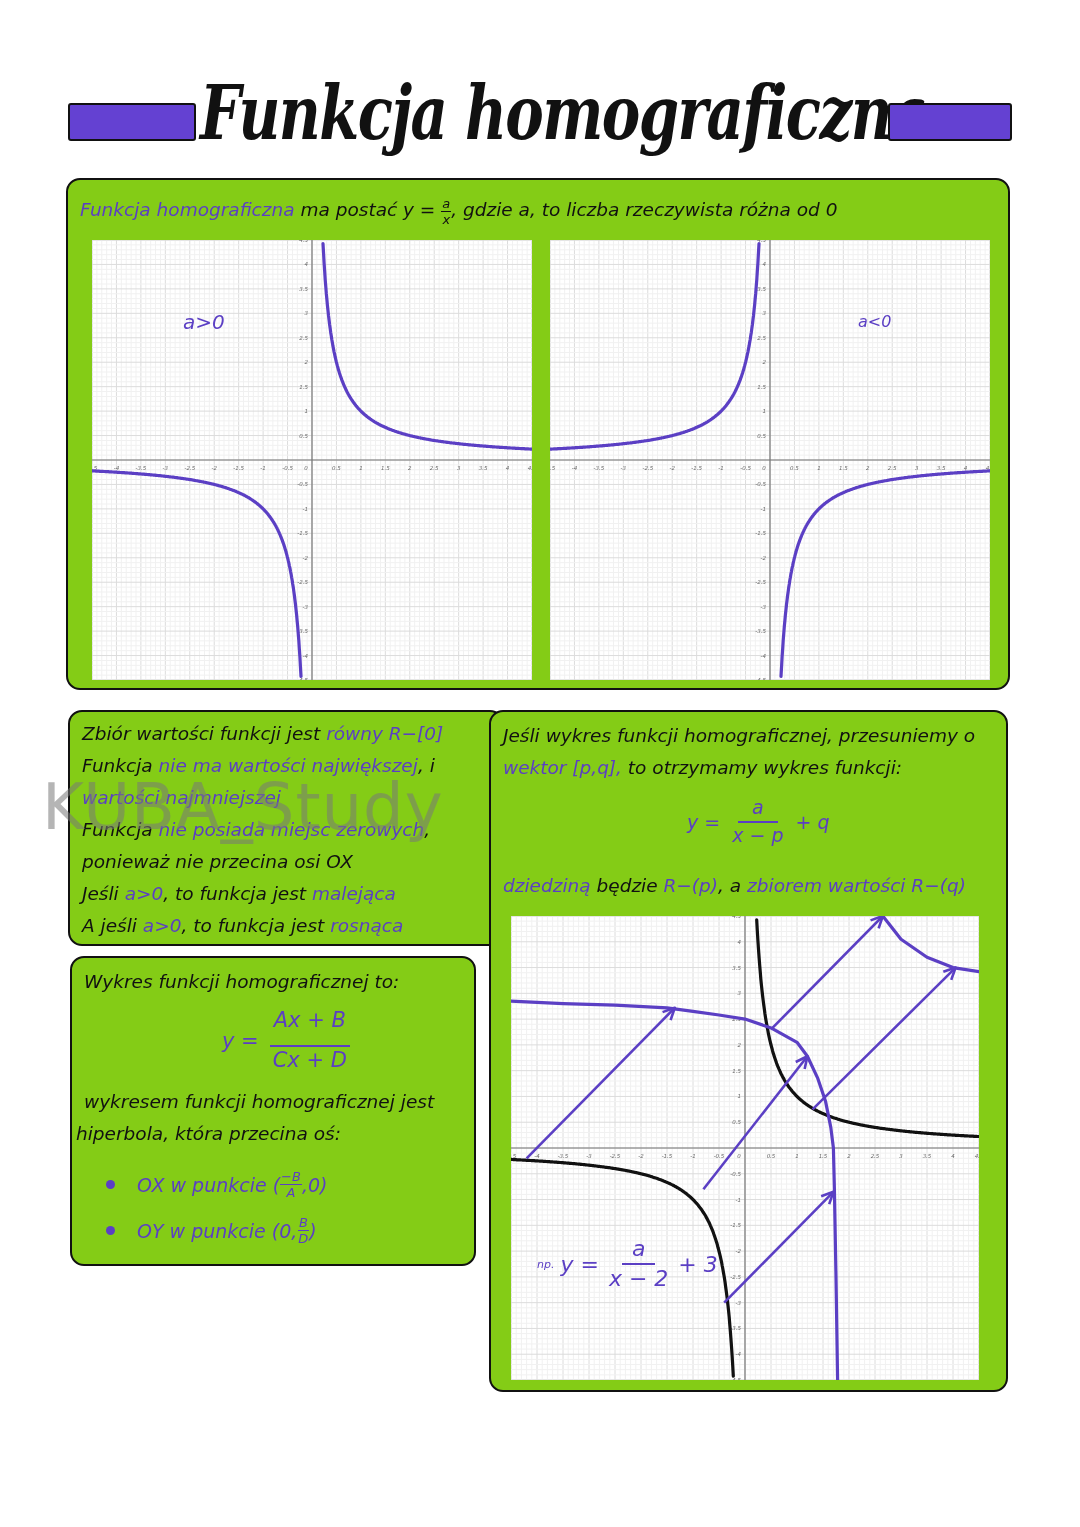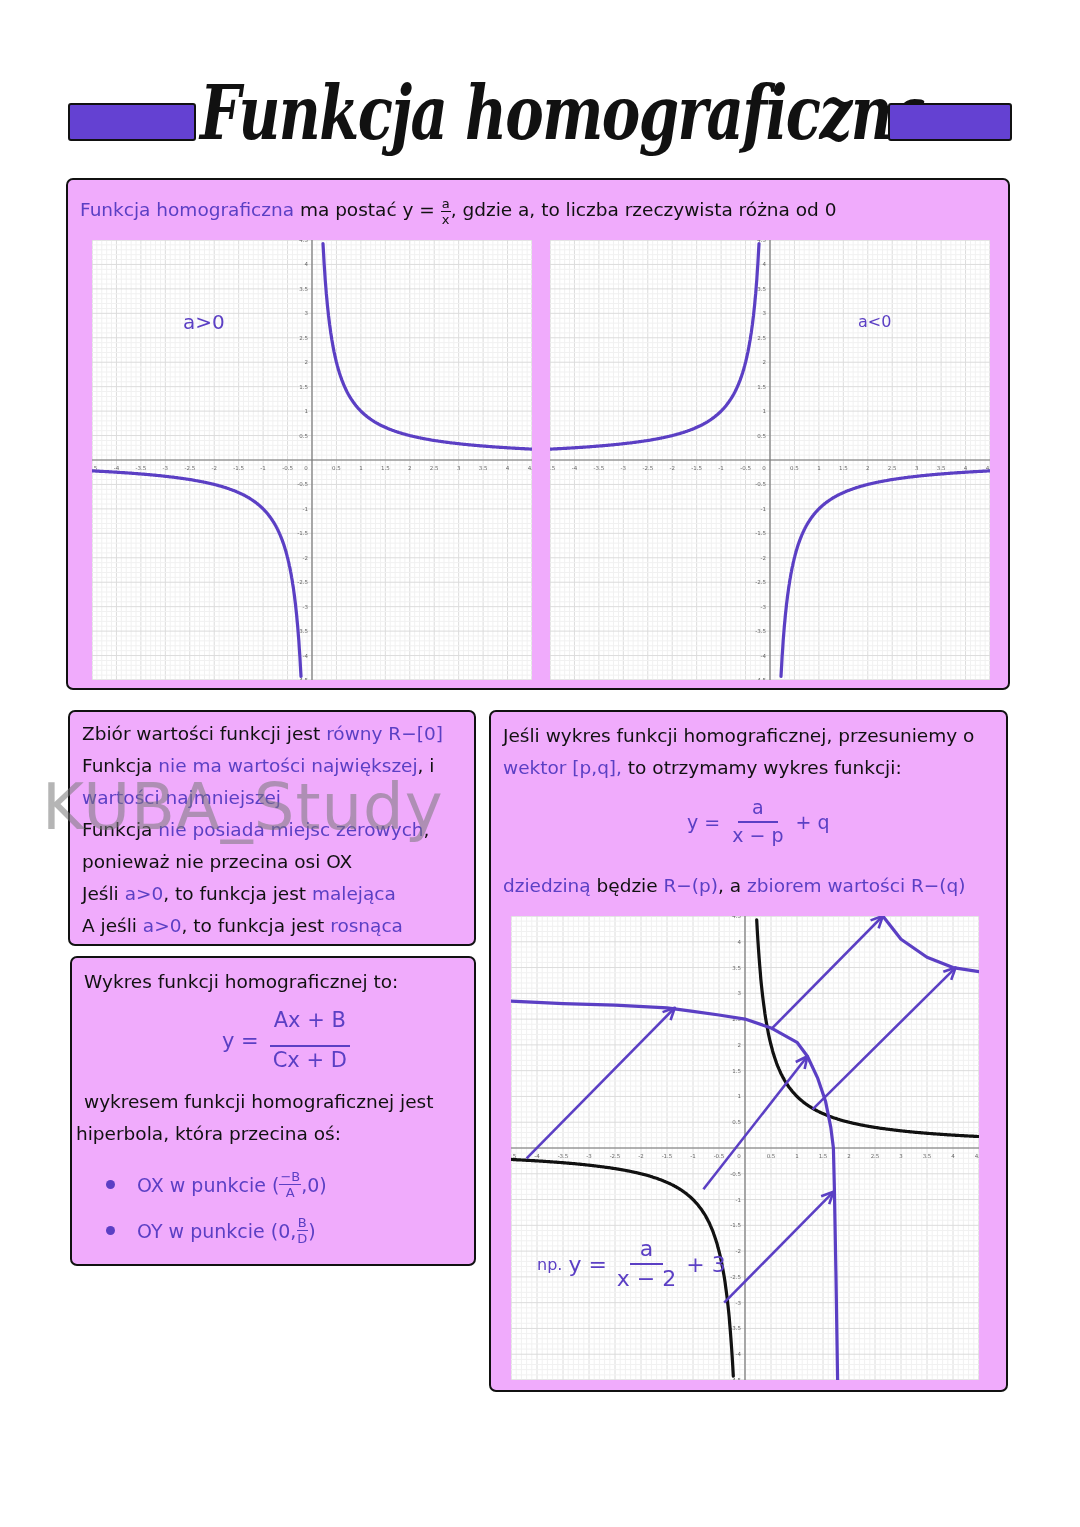--- a/index.html
+++ b/index.html
@@ -2,21 +2,21 @@
 <html><head>
 <meta charset="utf-8">
 <style>
   html,body{margin:0;padding:0;background:#ffffff;}
   body{width:1080px;height:1527px;position:relative;overflow:hidden;font-family:"DejaVu Sans",sans-serif;color:#111;}
   .accent{color:#5b3fc4;}
   .abs{position:absolute;}
   .title-wrap{position:absolute;left:0;top:70px;width:1080px;height:110px;}
   .title-bar{position:absolute;top:33px;height:34px;background:#6441d2;border:2.5px solid #111;border-radius:3px;}
   .title-text{position:absolute;left:200px;top:0;font-family:"DejaVu Serif",serif;font-style:italic;font-size:74px;font-weight:bold;letter-spacing:-2px;transform:scaleX(0.78);transform-origin:left top;white-space:nowrap;color:#111;}
-  .box{position:absolute;border:2.5px solid #111;border-radius:7px;background:#f0abfc;}
+  .box{position:absolute;border:2.5px solid #111;border-radius:14px;background:#84cc16;font-style:italic;}
   .txt{font-size:18.5px;line-height:32px;white-space:nowrap;}
   .frac{display:inline-flex;flex-direction:column;align-items:center;vertical-align:middle;line-height:1;}
   .frac .num{padding:0 4px 14px 4px;border-bottom:2px solid currentColor;}
   .frac .den{padding:3px 4px 0 4px;}
   .frac.small{font-size:13px;}
   .frac.small .num{padding:0 1px 1px 1px;border-bottom-width:1.5px;}
   .frac.small .den{padding:1px 1px 0 1px;}
   svg text{font-family:"DejaVu Sans",sans-serif;}
   .watermark{position:absolute;left:42px;top:770px;font-size:64px;color:rgba(120,120,120,0.55);letter-spacing:1px;white-space:nowrap;pointer-events:none;}
   .bullet{display:inline-block;width:9px;height:9px;border-radius:50%;background:#5b3fc4;margin-right:22px;vertical-align:middle;}
@@ -488,21 +488,21 @@
       <text x="216" y="50.888888888888914" font-size="5.5" fill="#666" text-anchor="end">3.5</text>
       <text x="216" y="26.444444444444457" font-size="5.5" fill="#666" text-anchor="end">4</text>
       <text x="216" y="2" font-size="5.5" fill="#666" text-anchor="end">4.5</text>
       <path d="M0.0 209.1L0.5 209.1L1.1 209.1L1.6 209.1L2.2 209.0L2.7 209.0L3.3 209.0L3.8 208.9L4.4 208.9L4.9 208.9L5.5 208.9L6.0 208.8L6.6 208.8L7.1 208.8L7.7 208.7L8.2 208.7L8.8 208.7L9.3 208.7L9.9 208.6L10.4 208.6L11.0 208.6L11.5 208.5L12.1 208.5L12.6 208.5L13.2 208.4L13.7 208.4L14.3 208.4L14.8 208.3L15.4 208.3L15.9 208.3L16.5 208.3L17.0 208.2L17.6 208.2L18.1 208.2L18.7 208.1L19.2 208.1L19.8 208.1L20.3 208.0L20.9 208.0L21.4 208.0L22.0 207.9L22.5 207.9L23.1 207.9L23.6 207.8L24.2 207.8L24.7 207.8L25.3 207.7L25.8 207.7L26.4 207.7L26.9 207.6L27.5 207.6L28.0 207.5L28.6 207.5L29.1 207.5L29.7 207.4L30.2 207.4L30.8 207.4L31.3 207.3L31.9 207.3L32.4 207.3L33.0 207.2L33.5 207.2L34.1 207.1L34.6 207.1L35.2 207.1L35.7 207.0L36.3 207.0L36.8 207.0L37.4 206.9L37.9 206.9L38.5 206.8L39.0 206.8L39.6 206.8L40.1 206.7L40.7 206.7L41.2 206.6L41.8 206.6L42.3 206.5L42.9 206.5L43.4 206.5L44.0 206.4L44.5 206.4L45.1 206.3L45.6 206.3L46.2 206.2L46.7 206.2L47.3 206.2L47.8 206.1L48.4 206.1L48.9 206.0L49.5 206.0L50.0 205.9L50.6 205.9L51.1 205.8L51.7 205.8L52.2 205.8L52.8 205.7L53.3 205.7L53.9 205.6L54.4 205.6L55.0 205.5L55.5 205.5L56.1 205.4L56.6 205.4L57.2 205.3L57.7 205.3L58.3 205.2L58.8 205.2L59.4 205.1L59.9 205.1L60.5 205.0L61.0 205.0L61.6 204.9L62.1 204.9L62.7 204.8L63.2 204.8L63.8 204.7L64.3 204.6L64.9 204.6L65.4 204.5L66.0 204.5L66.5 204.4L67.1 204.4L67.6 204.3L68.2 204.3L68.7 204.2L69.3 204.1L69.8 204.1L70.4 204.0L70.9 204.0L71.5 203.9L72.0 203.8L72.6 203.8L73.1 203.7L73.7 203.7L74.2 203.6L74.8 203.5L75.3 203.5L75.9 203.4L76.4 203.4L77.0 203.3L77.5 203.2L78.1 203.2L78.6 203.1L79.2 203.0L79.7 203.0L80.3 202.9L80.8 202.8L81.4 202.8L81.9 202.7L82.5 202.6L83.0 202.5L83.6 202.5L84.1 202.4L84.7 202.3L85.2 202.3L85.8 202.2L86.3 202.1L86.9 202.0L87.4 202.0L88.0 201.9L88.5 201.8L89.1 201.7L89.6 201.7L90.2 201.6L90.7 201.5L91.3 201.4L91.8 201.4L92.4 201.3L92.9 201.2L93.5 201.1L94.0 201.0L94.6 200.9L95.1 200.9L95.7 200.8L96.2 200.7L96.8 200.6L97.3 200.5L97.9 200.4L98.4 200.3L99.0 200.3L99.5 200.2L100.1 200.1L100.6 200.0L101.2 199.9L101.7 199.8L102.3 199.7L102.8 199.6L103.4 199.5L103.9 199.4L104.5 199.3L105.0 199.2L105.6 199.1L106.1 199.0L106.7 198.9L107.2 198.8L107.8 198.7L108.3 198.6L108.9 198.5L109.4 198.4L110.0 198.3L110.5 198.2L111.1 198.1L111.6 197.9L112.2 197.8L112.7 197.7L113.3 197.6L113.8 197.5L114.4 197.4L114.9 197.3L115.5 197.1L116.0 197.0L116.6 196.9L117.1 196.8L117.7 196.6L118.2 196.5L118.8 196.4L119.3 196.3L119.9 196.1L120.4 196.0L121.0 195.9L121.5 195.7L122.1 195.6L122.6 195.5L123.2 195.3L123.7 195.2L124.3 195.0L124.8 194.9L125.4 194.7L125.9 194.6L126.5 194.4L127.0 194.3L127.6 194.1L128.1 194.0L128.7 193.8L129.2 193.7L129.8 193.5L130.3 193.3L130.9 193.2L131.4 193.0L132.0 192.8L132.5 192.7L133.1 192.5L133.6 192.3L134.2 192.2L134.7 192.0L135.3 191.8L135.8 191.6L136.4 191.4L136.9 191.2L137.5 191.0L138.0 190.8L138.6 190.6L139.1 190.4L139.7 190.2L140.2 190.0L140.8 189.8L141.3 189.6L141.9 189.4L142.4 189.2L143.0 189.0L143.5 188.7L144.1 188.5L144.6 188.3L145.2 188.1L145.7 187.8L146.3 187.6L146.8 187.3L147.4 187.1L147.9 186.8L148.5 186.6L149.0 186.3L149.6 186.1L150.1 185.8L150.7 185.5L151.2 185.3L151.8 185.0L152.3 184.7L152.9 184.4L153.4 184.1L154.0 183.8L154.5 183.5L155.1 183.2L155.6 182.9L156.2 182.6L156.7 182.2L157.3 181.9L157.8 181.6L158.4 181.2L158.9 180.9L159.5 180.5L160.0 180.2L160.6 179.8L161.1 179.4L161.7 179.0L162.2 178.6L162.8 178.2L163.3 177.8L163.9 177.4L164.4 177.0L165.0 176.6L165.5 176.1L166.1 175.7L166.6 175.2L167.2 174.8L167.7 174.3L168.3 173.8L168.8 173.3L169.4 172.8L169.9 172.3L170.5 171.8L171.0 171.2L171.6 170.7L172.1 170.1L172.7 169.5L173.2 168.9L173.8 168.3L174.3 167.7L174.9 167.0L175.4 166.4L176.0 165.7L176.5 165.0L177.1 164.3L177.6 163.6L178.2 162.9L178.7 162.1L179.3 161.3L179.8 160.5L180.4 159.7L180.9 158.9L181.5 158.0L182.0 157.1L182.6 156.2L183.1 155.2L183.7 154.2L184.2 153.2L184.8 152.2L185.3 151.1L185.9 150.0L186.4 148.8L187.0 147.7L187.5 146.4L188.1 145.2L188.6 143.9L189.2 142.5L189.7 141.1L190.3 139.6L190.8 138.1L191.4 136.6L191.9 134.9L192.5 133.2L193.0 131.5L193.6 129.6L194.1 127.7L194.7 125.7L195.2 123.6L195.8 121.4L196.3 119.1L196.9 116.7L197.4 114.2L198.0 111.6L198.5 108.8L199.1 105.9L199.6 102.8L200.2 99.6L200.7 96.1L201.3 92.5L201.8 88.6L202.4 84.5L202.9 80.2L203.5 75.5L204.0 70.6L204.6 65.3L205.1 59.5L205.7 53.4L206.2 46.8L206.8 39.6L207.3 31.7L207.9 23.2L208.4 13.9L209.0 3.6" fill="none" stroke="#5b3fc4" stroke-width="3.2" stroke-linecap="round"></path>
       <path d="M231.0 436.4L231.6 426.1L232.1 416.8L232.7 408.3L233.2 400.4L233.8 393.2L234.3 386.6L234.9 380.5L235.4 374.7L236.0 369.4L236.5 364.5L237.1 359.8L237.6 355.5L238.2 351.4L238.7 347.5L239.3 343.9L239.8 340.4L240.4 337.2L240.9 334.1L241.5 331.2L242.0 328.4L242.6 325.8L243.1 323.3L243.7 320.9L244.2 318.6L244.8 316.4L245.3 314.3L245.9 312.3L246.4 310.4L247.0 308.5L247.5 306.8L248.1 305.1L248.6 303.4L249.2 301.9L249.7 300.4L250.3 298.9L250.8 297.5L251.4 296.1L251.9 294.8L252.5 293.6L253.0 292.3L253.6 291.2L254.1 290.0L254.7 288.9L255.2 287.8L255.8 286.8L256.3 285.8L256.9 284.8L257.4 283.8L258.0 282.9L258.5 282.0L259.1 281.1L259.6 280.3L260.2 279.5L260.7 278.7L261.3 277.9L261.8 277.1L262.4 276.4L262.9 275.7L263.5 275.0L264.0 274.3L264.6 273.6L265.1 273.0L265.7 272.3L266.2 271.7L266.8 271.1L267.3 270.5L267.9 269.9L268.4 269.3L269.0 268.8L269.5 268.2L270.1 267.7L270.6 267.2L271.2 266.7L271.7 266.2L272.3 265.7L272.8 265.2L273.4 264.8L273.9 264.3L274.5 263.9L275.0 263.4L275.6 263.0L276.1 262.6L276.7 262.2L277.2 261.8L277.8 261.4L278.3 261.0L278.9 260.6L279.4 260.2L280.0 259.8L280.5 259.5L281.1 259.1L281.6 258.8L282.2 258.4L282.7 258.1L283.3 257.8L283.8 257.4L284.4 257.1L284.9 256.8L285.5 256.5L286.0 256.2L286.6 255.9L287.1 255.6L287.7 255.3L288.2 255.0L288.8 254.7L289.3 254.5L289.9 254.2L290.4 253.9L291.0 253.7L291.5 253.4L292.1 253.2L292.6 252.9L293.2 252.7L293.7 252.4L294.3 252.2L294.8 251.9L295.4 251.7L295.9 251.5L296.5 251.3L297.0 251.0L297.6 250.8L298.1 250.6L298.7 250.4L299.2 250.2L299.8 250.0L300.3 249.8L300.9 249.6L301.4 249.4L302.0 249.2L302.5 249.0L303.1 248.8L303.6 248.6L304.2 248.4L304.7 248.2L305.3 248.0L305.8 247.8L306.4 247.7L306.9 247.5L307.5 247.3L308.0 247.2L308.6 247.0L309.1 246.8L309.7 246.7L310.2 246.5L310.8 246.3L311.3 246.2L311.9 246.0L312.4 245.9L313.0 245.7L313.5 245.6L314.1 245.4L314.6 245.3L315.2 245.1L315.7 245.0L316.3 244.8L316.8 244.7L317.4 244.5L317.9 244.4L318.5 244.3L319.0 244.1L319.6 244.0L320.1 243.9L320.7 243.7L321.2 243.6L321.8 243.5L322.3 243.4L322.9 243.2L323.4 243.1L324.0 243.0L324.5 242.9L325.1 242.7L325.6 242.6L326.2 242.5L326.7 242.4L327.3 242.3L327.8 242.2L328.4 242.1L328.9 241.9L329.5 241.8L330.0 241.7L330.6 241.6L331.1 241.5L331.7 241.4L332.2 241.3L332.8 241.2L333.3 241.1L333.9 241.0L334.4 240.9L335.0 240.8L335.5 240.7L336.1 240.6L336.6 240.5L337.2 240.4L337.7 240.3L338.3 240.2L338.8 240.1L339.4 240.0L339.9 239.9L340.5 239.8L341.0 239.7L341.6 239.7L342.1 239.6L342.7 239.5L343.2 239.4L343.8 239.3L344.3 239.2L344.9 239.1L345.4 239.1L346.0 239.0L346.5 238.9L347.1 238.8L347.6 238.7L348.2 238.6L348.7 238.6L349.3 238.5L349.8 238.4L350.4 238.3L350.9 238.3L351.5 238.2L352.0 238.1L352.6 238.0L353.1 238.0L353.7 237.9L354.2 237.8L354.8 237.7L355.3 237.7L355.9 237.6L356.4 237.5L357.0 237.5L357.5 237.4L358.1 237.3L358.6 237.2L359.2 237.2L359.7 237.1L360.3 237.0L360.8 237.0L361.4 236.9L361.9 236.8L362.5 236.8L363.0 236.7L363.6 236.6L364.1 236.6L364.7 236.5L365.2 236.5L365.8 236.4L366.3 236.3L366.9 236.3L367.4 236.2L368.0 236.2L368.5 236.1L369.1 236.0L369.6 236.0L370.2 235.9L370.7 235.9L371.3 235.8L371.8 235.7L372.4 235.7L372.9 235.6L373.5 235.6L374.0 235.5L374.6 235.5L375.1 235.4L375.7 235.4L376.2 235.3L376.8 235.2L377.3 235.2L377.9 235.1L378.4 235.1L379.0 235.0L379.5 235.0L380.1 234.9L380.6 234.9L381.2 234.8L381.7 234.8L382.3 234.7L382.8 234.7L383.4 234.6L383.9 234.6L384.5 234.5L385.0 234.5L385.6 234.4L386.1 234.4L386.7 234.3L387.2 234.3L387.8 234.2L388.3 234.2L388.9 234.2L389.4 234.1L390.0 234.1L390.5 234.0L391.1 234.0L391.6 233.9L392.2 233.9L392.7 233.8L393.3 233.8L393.8 233.8L394.4 233.7L394.9 233.7L395.5 233.6L396.0 233.6L396.6 233.5L397.1 233.5L397.7 233.5L398.2 233.4L398.8 233.4L399.3 233.3L399.9 233.3L400.4 233.2L401.0 233.2L401.5 233.2L402.1 233.1L402.6 233.1L403.2 233.0L403.7 233.0L404.3 233.0L404.8 232.9L405.4 232.9L405.9 232.9L406.5 232.8L407.0 232.8L407.6 232.7L408.1 232.7L408.7 232.7L409.2 232.6L409.8 232.6L410.3 232.6L410.9 232.5L411.4 232.5L412.0 232.5L412.5 232.4L413.1 232.4L413.6 232.3L414.2 232.3L414.7 232.3L415.3 232.2L415.8 232.2L416.4 232.2L416.9 232.1L417.5 232.1L418.0 232.1L418.6 232.0L419.1 232.0L419.7 232.0L420.2 231.9L420.8 231.9L421.3 231.9L421.9 231.8L422.4 231.8L423.0 231.8L423.5 231.7L424.1 231.7L424.6 231.7L425.2 231.7L425.7 231.6L426.3 231.6L426.8 231.6L427.4 231.5L427.9 231.5L428.5 231.5L429.0 231.4L429.6 231.4L430.1 231.4L430.7 231.3L431.2 231.3L431.8 231.3L432.3 231.3L432.9 231.2L433.4 231.2L434.0 231.2L434.5 231.1L435.1 231.1L435.6 231.1L436.2 231.1L436.7 231.0L437.3 231.0L437.8 231.0L438.4 230.9L438.9 230.9L439.5 230.9L440.0 230.9" fill="none" stroke="#5b3fc4" stroke-width="3.2" stroke-linecap="round"></path>
     </svg>
   <div class="abs accent" style="left:115px;top:130px;font-size:20px;">a&gt;0</div>
   <div class="abs accent" style="left:790px;top:132px;font-size:16px;">a&lt;0</div>
 </div>
 
-<div class="box" style="left:68px;top:710px;width:404px;height:232px;">
+<div class="box" style="left:68px;top:710px;width:404px;height:232px;padding-left:28px;">
   <div class="txt" style="position:absolute;left:12px;top:6px;">
     <div><span>Zbiór wartości funkcji jest </span><span class="accent">równy R−[0]</span></div>
     <div><span>Funkcja </span><span class="accent">nie ma wartości największej</span><span>, i</span></div>
     <div><span class="accent">wartości najmniejszej</span></div>
     <div><span>Funkcja </span><span class="accent">nie posiada miejsc zerowych</span><span>,</span></div>
     <div><span>ponieważ nie przecina osi OX</span></div>
     <div><span>Jeśli </span><span class="accent">a&gt;0</span><span>, to funkcja jest </span><span class="accent">malejąca</span></div>
     <div><span>A jeśli </span><span class="accent">a&gt;0</span><span>, to funkcja jest </span><span class="accent">rosnąca</span></div>
   </div>
 </div>
@@ -786,21 +786,21 @@
       <line x1="192.4" y1="273.2444444444444" x2="296.4" y2="140.2311111111111" stroke="#5b3fc4" stroke-width="2.6"></line>
       <path d="M293.6443697397549 152.93569697090288L296.4 140.2311111111111L284.7352287817156 145.96984898847444" fill="none" stroke="#5b3fc4" stroke-width="2.6" stroke-linejoin="round"></path>
       <line x1="260" y1="113.42222222222222" x2="371.8" y2="0" stroke="#5b3fc4" stroke-width="2.6"></line>
       <path d="M367.6096399009253 12.306131895932303L371.8 0L359.55550612426265 4.367192430730566" fill="none" stroke="#5b3fc4" stroke-width="2.6" stroke-linejoin="round"></path>
       <line x1="301.59999999999997" y1="193.33333333333331" x2="444.6" y2="51.5555555555556" stroke="#5b3fc4" stroke-width="2.6"></line>
       <path d="M440.2684675257399 63.8127096471231L444.6 51.5555555555556L432.3061176007364 55.78171877449025" fill="none" stroke="#5b3fc4" stroke-width="2.6" stroke-linejoin="round"></path>
       <line x1="213.19999999999996" y1="386.6666666666667" x2="322.4" y2="275.8222222222222" stroke="#5b3fc4" stroke-width="2.6"></line>
       <path d="M318.2129683762543 288.1294869947764L322.4 275.8222222222222L310.1566877249631 280.19272614464705" fill="none" stroke="#5b3fc4" stroke-width="2.6" stroke-linejoin="round"></path>
     </svg>
   <div class="abs accent" style="left:46px;top:526px;display:flex;align-items:center;gap:6px;font-size:22px;">
-    <span style="font-size:16px;">np.</span>
+    <span style="font-size:11px;">np.</span>
     <span>y =</span>
     <span class="frac">
         <span class="num" style="padding:0 10px 3px 10px;">a</span>
         <span class="den">x − 2</span>
       </span>
     <span>+ 3</span>
   </div>
 </div>
 
 <div class="watermark">KUBA_Study</div>

